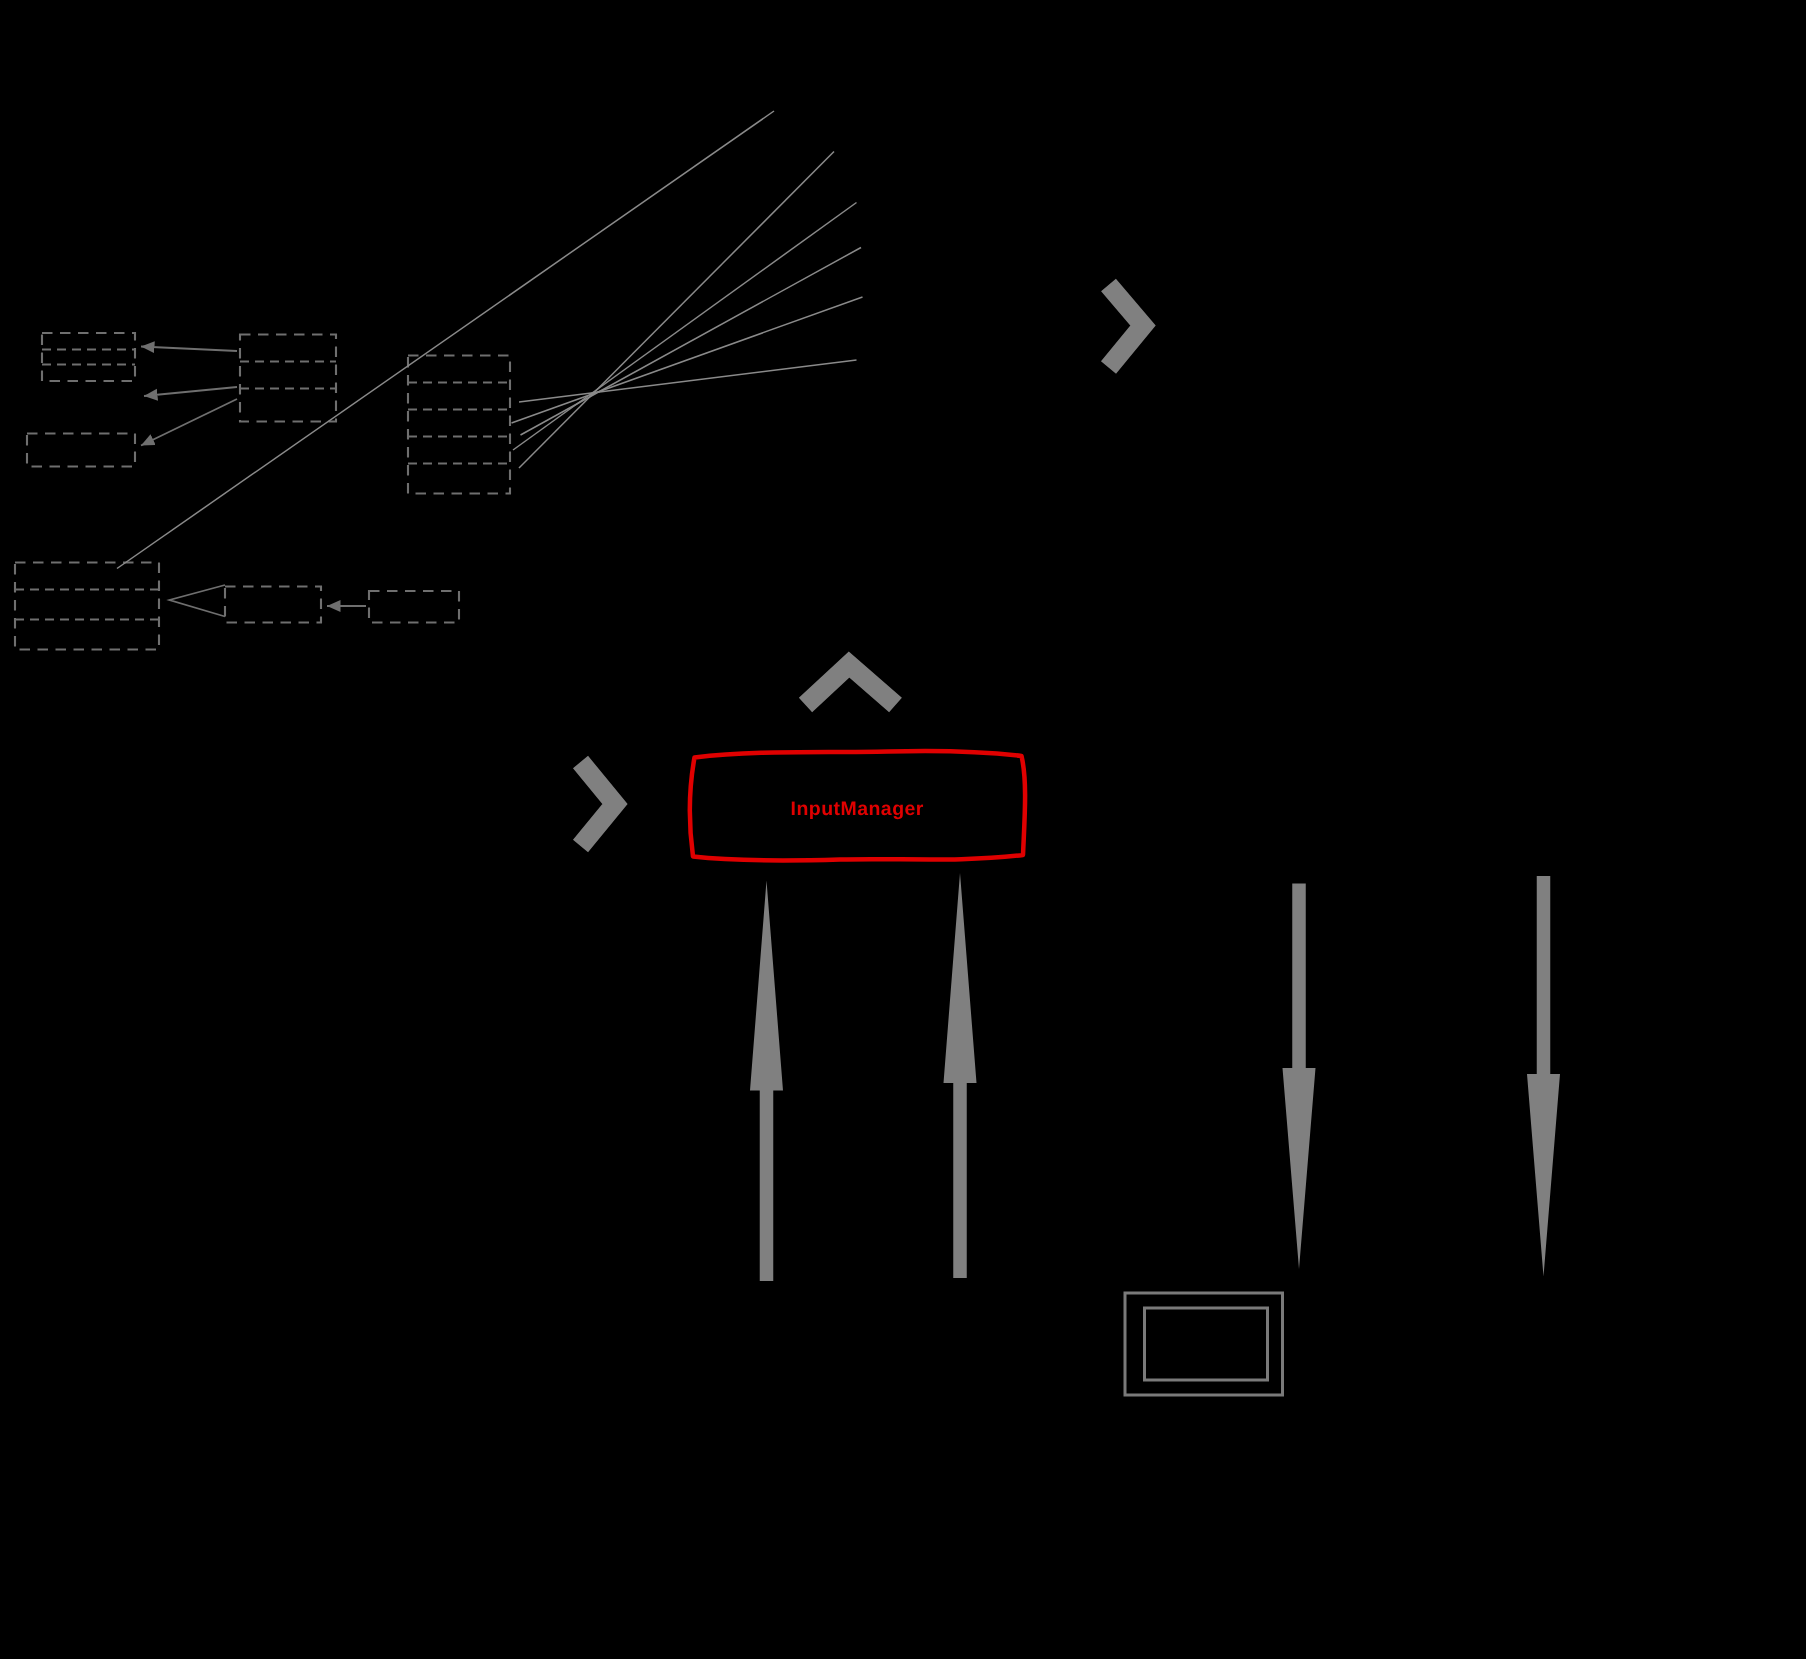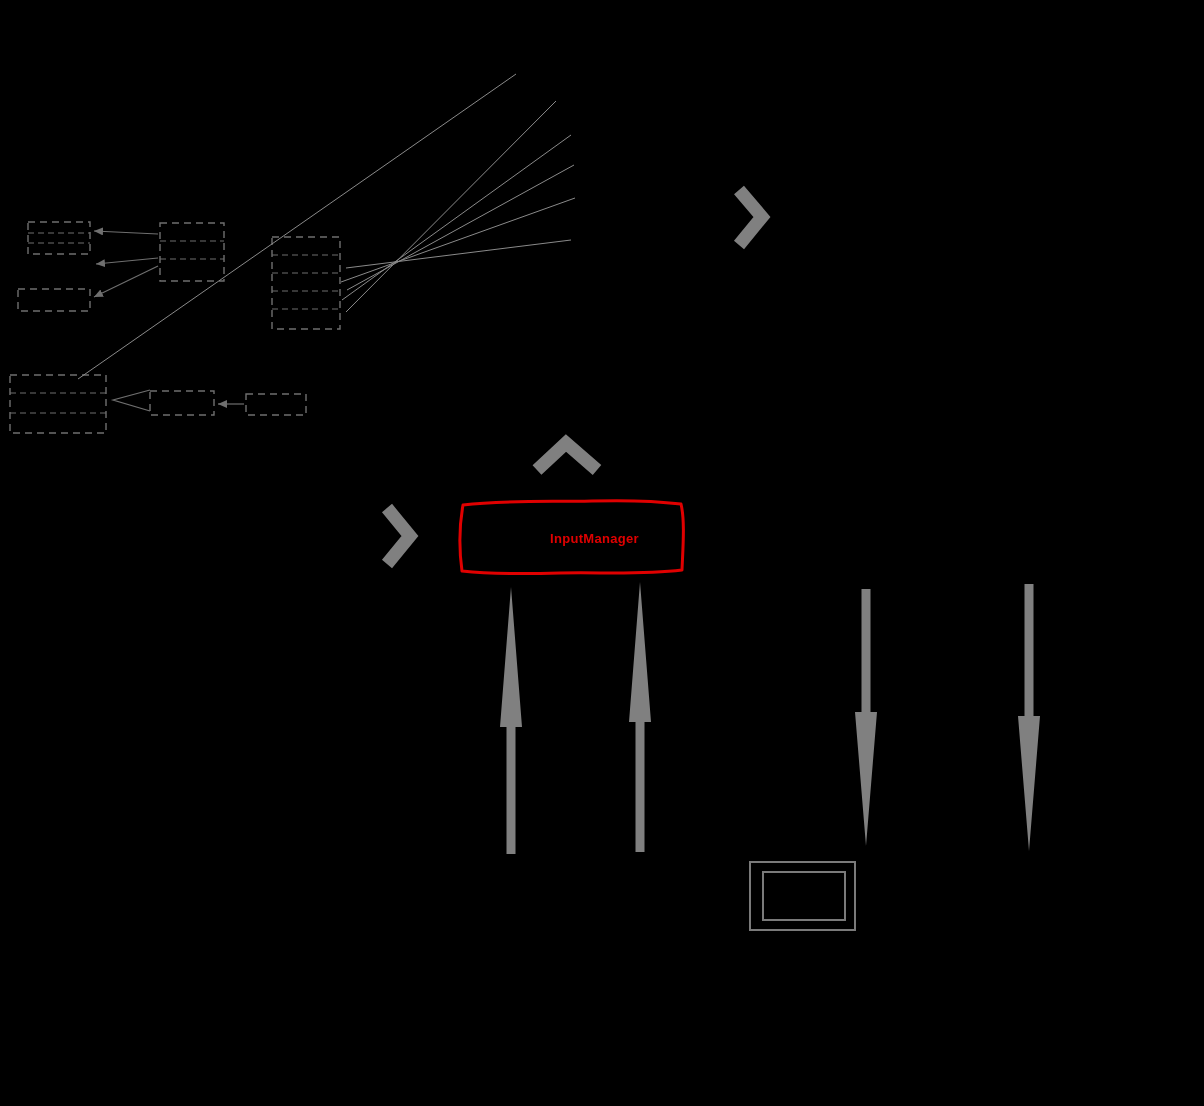--- a/index.html
+++ b/index.html
@@ -28,21 +28,21 @@
   .ah{fill:var(--box-dash-gray);}
   
   .chev{stroke:var(--shape-gray);stroke-width:13;fill:none;stroke-linecap:butt;stroke-linejoin:miter;}
   
   .bigarrow{fill:var(--shape-gray);stroke:none;}
   
   .mon{stroke:#7a7a7a;stroke-width:2;fill:none;}
   
   .redbox{stroke:var(--accent-red);stroke-width:3;fill:none;stroke-linejoin:round;stroke-linecap:round;}
   .im-label{
-    position:absolute;left:481px;top:498px;width:227px;height:80px;
+    position:absolute;left:458px;top:498px;width:227px;height:80px;
     display:flex;align-items:center;justify-content:center;
     color:var(--accent-red);
     font-size:13px;font-weight:bold;letter-spacing:.3px;
     pointer-events:none;
   }
 </style>
 </head>
 <body>
 
 <div class="stage">

